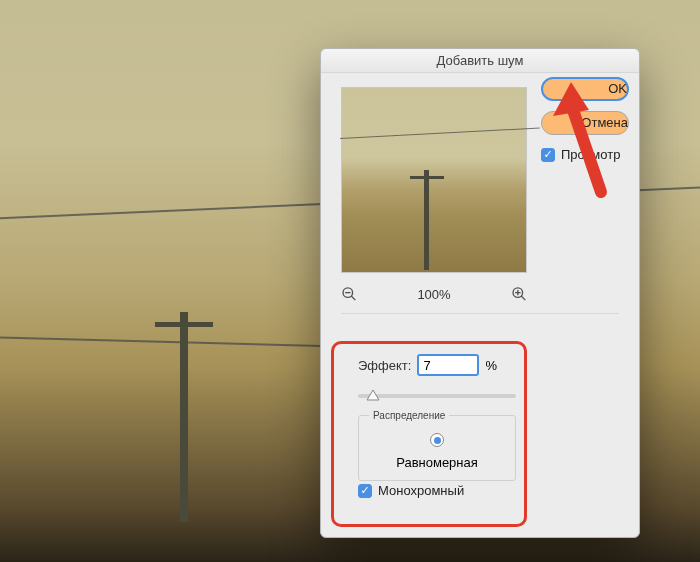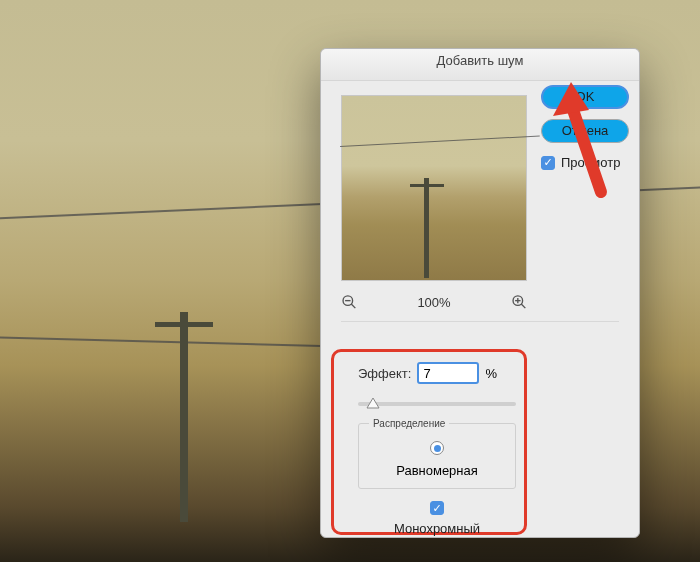--- a/index.html
+++ b/index.html
@@ -12,43 +12,43 @@
   
   .wire { position:absolute; height:2px; background:#4a4a4a; transform-origin:left center; opacity:0.75;}
   .pole { position:absolute; background:#4a4a3a; }
   
   .dialog {
     position:absolute; left:320px; top:48px; width:320px; height:490px;
     background:#ececec; border:1px solid #b5b5b5; border-radius:6px;
     box-shadow: 0 20px 50px rgba(0,0,0,0.45);
   }
   .titlebar {
-    height:32px; line-height:24px; text-align:center;
+    height:24px; line-height:24px; text-align:center;
     color:#444; font-size:13px; border-bottom:1px solid #d6d6d6;
     border-radius:6px 6px 0 0;
     background:linear-gradient(#f5f5f5,#e6e6e6);
   }
   .content { position:relative; padding:10px; }
   .preview {
     width:186px; height:186px; margin-left:10px; margin-top:4px;
     background:
       linear-gradient(180deg, #cbc49b 0%, #cec69c 38%, #b2a06c 55%, #a18d55 70%, #8f7a47 100%);
     border:1px solid #c7c7c7; position:relative;
   }
   .zoombar {
     display:flex; align-items:center; justify-content:center; gap:60px;
     margin:12px 0 10px 10px; width:186px; color:#333;
   }
   .zoom-icon { width:18px; height:18px; cursor:pointer; }
   .zoom-pct { font-size:13px; }
   .divider { border-top:1px solid #d8d8d8; margin:2px 10px; }
   .buttons { position:absolute; top:4px; right:10px; width:88px; }
   .btn {
-    display:block; width:88px; height:24px; line-height:22px; text-align:center;
-    border:1px solid #a8a8a8; border-radius:12px; background:#0ea5e9;
+    display:block; width:88px; height:24px; line-height:22px; text-align:right;
+    border:1px solid #a8a8a8; border-radius:12px; background:#fdba74;
     font-size:13px; color:#222; cursor:pointer; margin-bottom:10px;
   }
   .btn.primary { border:2px solid #4a90e2; line-height:20px; }
   .chk-row { display:flex; align-items:center; gap:6px; color:#222; padding:2px 0; }
   .chk { width:14px; height:14px; border:1px solid #888; border-radius:3px; background:#fff; display:inline-flex; align-items:center; justify-content:center; cursor:pointer;}
   .chk.on { background:#4a90e2; border-color:#4a90e2; }
   .chk.on::after { content:"✓"; color:#fff; font-size:11px; line-height:1; }
   .redbox {
     position:absolute; left:10px; top:268px; width:196px; height:186px;
     border:3px solid #e03a2a; border-radius:10px; padding:10px 8px 8px 24px;
@@ -62,21 +62,21 @@
   .slider { position:relative; height:18px; margin-bottom:6px; }
   .slider .track { position:absolute; top:8px; left:0; right:0; height:4px; background:#cfcfcf; border-radius:2px; }
   .slider .thumb { position:absolute; top:2px; left:8px; width:14px; height:14px; }
   fieldset.dist {
     border:1px solid #cfcfcf; border-radius:3px; padding:8px 10px 6px 10px;
   }
   fieldset.dist legend { color:#444; padding:0 4px; font-size:10px; }
   .radio-row { display:flex; align-items:center; gap:8px; padding:4px 0; cursor:pointer;flex-direction:column;}
   .radio { width:14px; height:14px; border:1px solid #888; border-radius:50%; background:#fff; display:inline-flex; align-items:center; justify-content:center;}
   .radio.on::after { content:""; width:7px; height:7px; border-radius:50%; background:#4a90e2; }
-  .mono-row { margin-top:10px;flex-direction:column; }
+  .mono-row { margin-top:0; }
   
   .arrow { position:absolute; pointer-events:none; }
 </style>
 </head>
 <body>
 
 <div class="canvas">
 
   <div class="wire" style="top:218px; left:-20px; width:760px; transform:rotate(-2.5deg);"></div>
   <div class="wire" style="top:336px; left:-20px; width:380px; transform:rotate(1.5deg);"></div>

